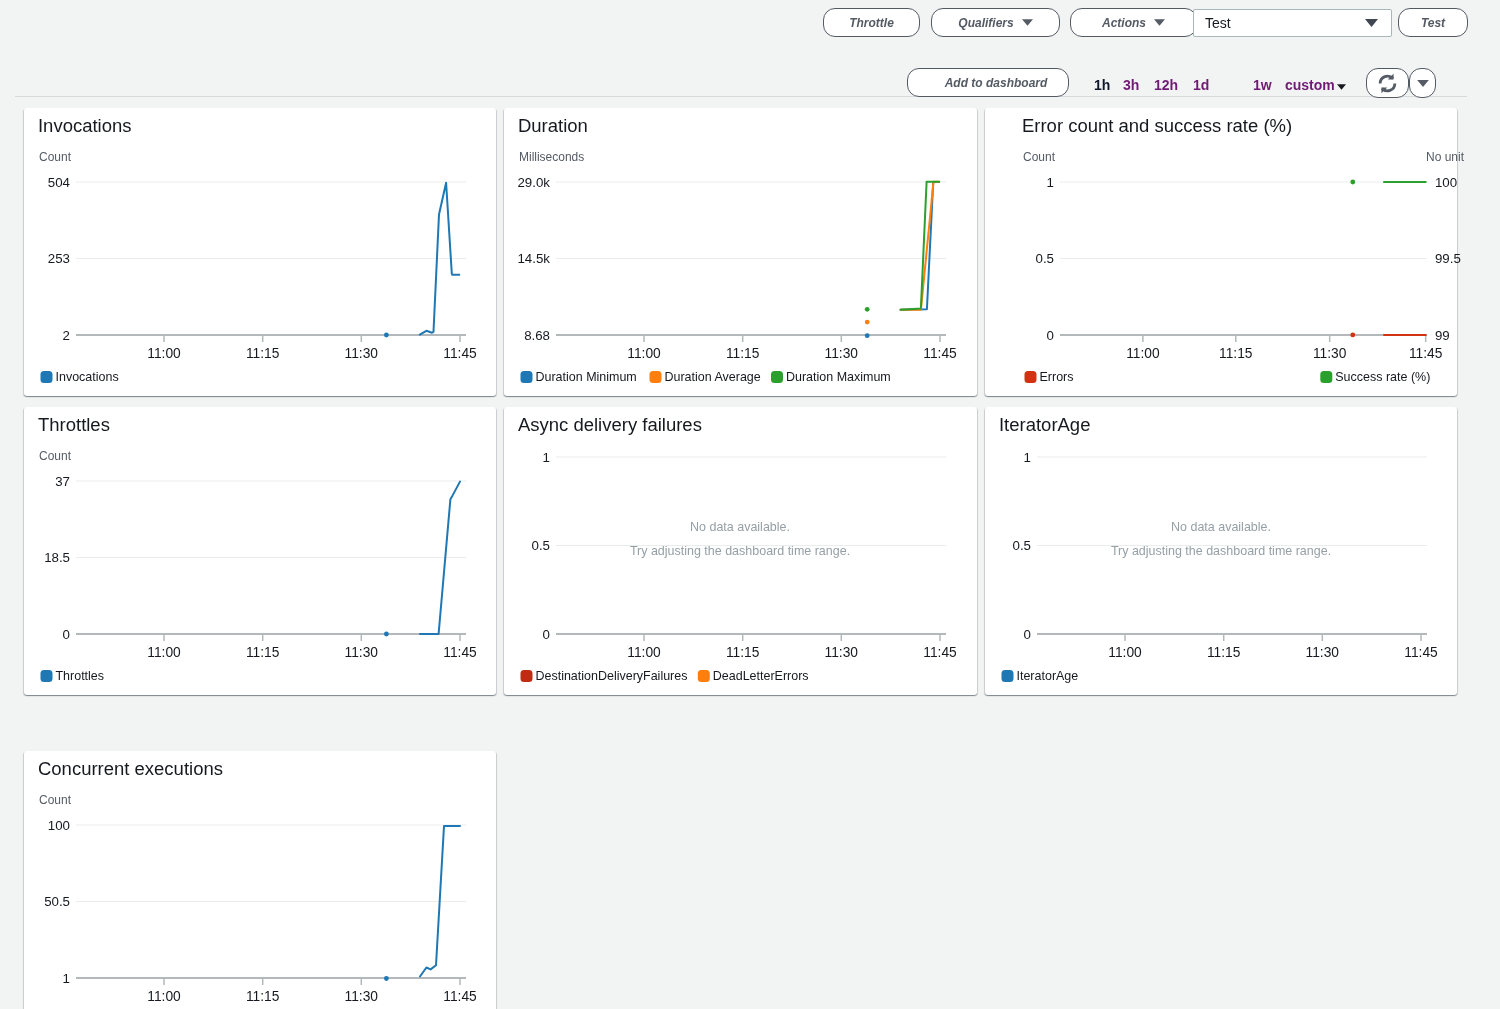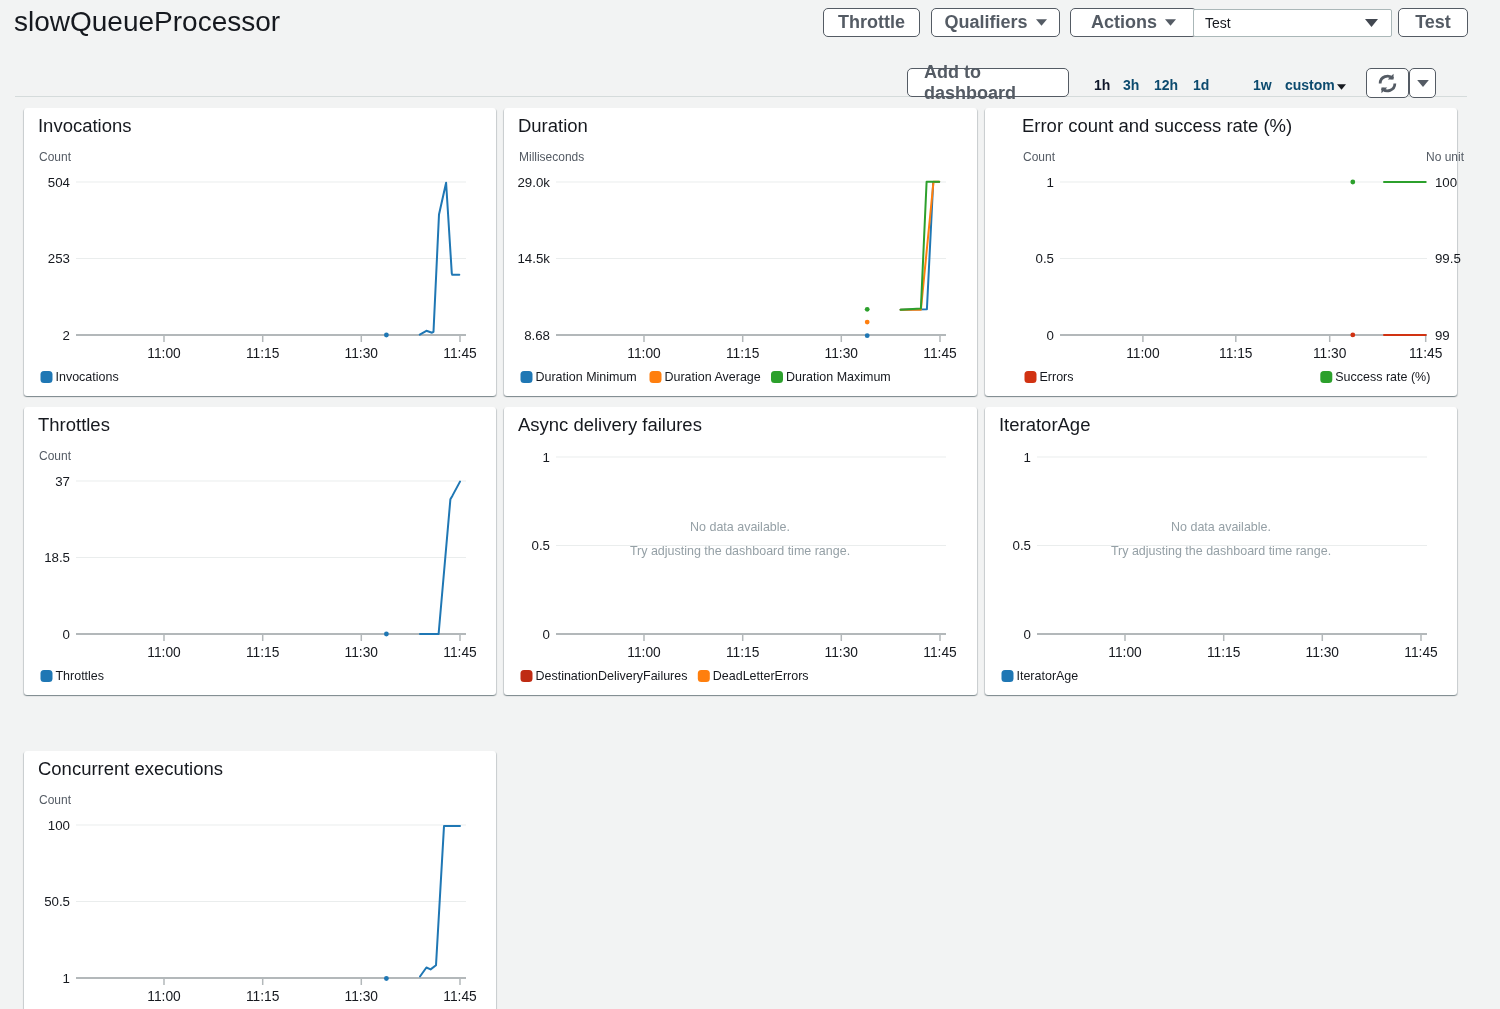--- a/index.html
+++ b/index.html
@@ -1,30 +1,29 @@
 <!DOCTYPE html>
 <html><head>
 <meta charset="utf-8">
 <style>
 * { margin:0; padding:0; box-sizing:border-box; }
 html,body { width:1500px; height:1009px; background:#f2f3f3; font-family:"Liberation Sans", sans-serif; }
 #page { position:relative; width:1500px; height:1009px; background:#f2f3f3; overflow:hidden; }
 .card { position:absolute; width:472.33px; height:288px; background:#fff; border-radius:3px;
   box-shadow:0 1px 1px 0 rgba(0,28,36,.3), 1px 1px 1px 0 rgba(0,28,36,.15), -1px 1px 1px 0 rgba(0,28,36,.15); }
 .btn { position:absolute; display:flex; align-items:center; justify-content:center; gap:8px;
-  background:#fff; border:1px solid #545b64; border-radius:5px; color:#545b64;
-  font-size:18px; font-weight:bold; }
+  background:#fff; border:1px solid #545b64; border-radius:12px; color:#545b64;
+  font-size:12px; font-weight:bold;font-style:italic; }
 h1 { position:absolute; left:14px; top:6px; font-size:28px; font-weight:400; color:#16191f; }
 .divider { position:absolute; left:15px; top:96px; width:1452px; height:1px; background:#d5dbdb; }
-.tlink { position:absolute; top:77px; font-size:14px; font-weight:bold; color:#0c4a6e; }
+.tlink { position:absolute; top:77px; font-size:14px; font-weight:bold; color:#701a75; }
 </style>
 </head>
 <body>
 <div id="page">
-<h1>slowQueueProcessor</h1>
 
 <div class="btn" style="left:823px;top:8px;width:97px;height:29px;">Throttle</div>
 <div class="btn" style="left:931px;top:8px;width:129px;height:29px;">Qualifiers <svg width="11" height="7" viewBox="0 0 10 6" style="display:block">
         <path d="M0 0 L10 0 L5 6 Z" fill="#545b64"></path>
       </svg></div>
 <div class="btn" style="left:1070px;top:8px;width:127px;height:29px;align-items:center;">Actions <svg width="11" height="7" viewBox="0 0 10 6" style="display:block">
         <path d="M0 0 L10 0 L5 6 Z" fill="#545b64"></path>
       </svg></div>
 <div style="position:absolute;left:1193px;top:9px;width:199px;height:28px;background:#fff;border:1px solid #aab7b8;border-radius:2px;display:flex;align-items:center;justify-content:space-between;padding:0 13px 0 11px;">
   <span style="font-size:14px;color:#16191f;">Test</span>

